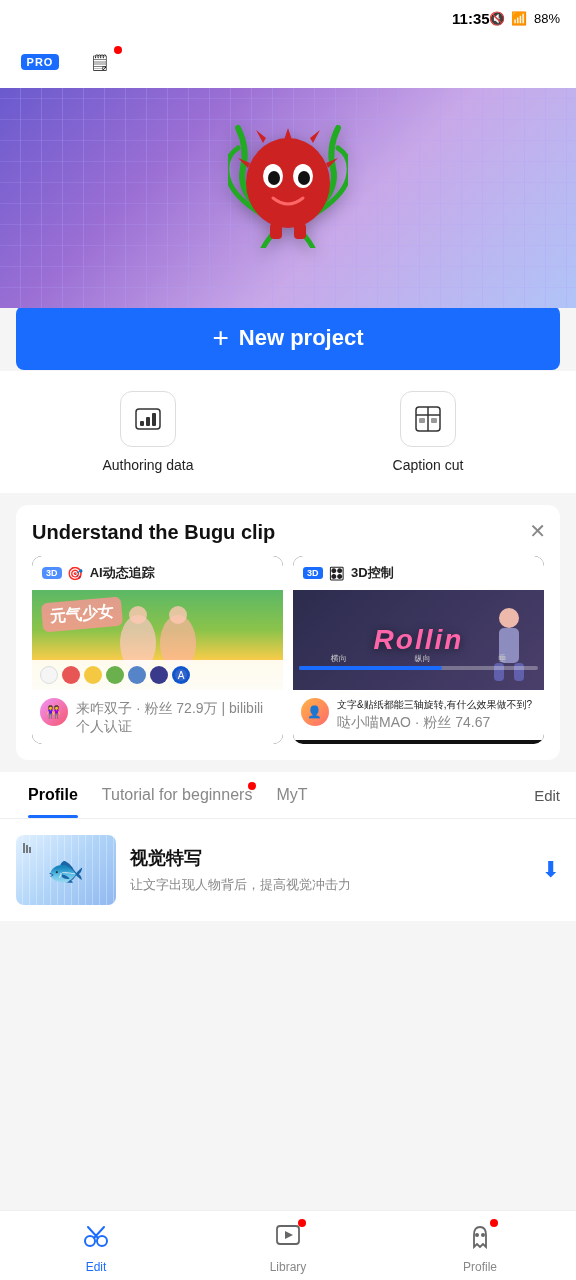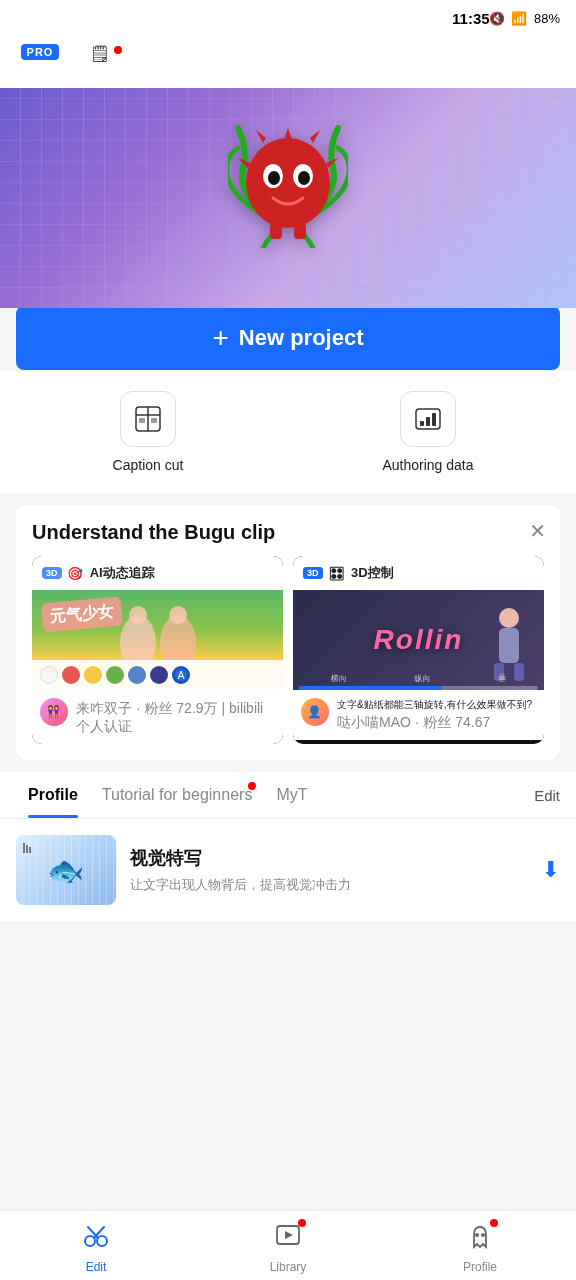--- a/index.html
+++ b/index.html
@@ -59,21 +59,21 @@
       font-size: 11px;
       font-weight: 700;
       padding: 2px 6px;
       border-radius: 4px;
       letter-spacing: 1px;
     }
     .header-icon {
       width: 48px;
       height: 36px;
       display: flex;
-      align-items: flex-start;
+      align-items: center;
       justify-content: center;
       position: relative;
       cursor: pointer;
     }
     .notif-dot {
       position: absolute;
       top: 2px;
       right: 2px;
       width: 8px;
       height: 8px;
@@ -558,40 +558,40 @@
   <span class="plus-icon">+</span>
   <span>New project</span>
 </button>
 
 <div class="quick-actions">
 
 
   <div class="quick-action-item">
     <div class="quick-action-icon">
       <svg width="28" height="28" viewBox="0 0 28 28">
+        <rect x="2" y="4" width="24" height="20" rx="3" stroke="#333" stroke-width="1.5" fill="none"></rect>
+        <rect x="6" y="16" width="4" height="5" fill="#333" rx="1"></rect>
+        <rect x="12" y="12" width="4" height="9" fill="#333" rx="1"></rect>
+        <rect x="18" y="8" width="4" height="13" fill="#333" rx="1"></rect>
+      </svg>
+    </div>
+    <span class="quick-action-label">Authoring data</span>
+  </div>
+
+  <div class="quick-action-item">
+    <div class="quick-action-icon">
+      <svg width="28" height="28" viewBox="0 0 28 28">
         <rect x="2" y="2" width="24" height="24" rx="3" stroke="#333" stroke-width="1.5" fill="none"></rect>
         <line x1="2" y1="10" x2="26" y2="10" stroke="#333" stroke-width="1.5"></line>
         <line x1="14" y1="2" x2="14" y2="26" stroke="#333" stroke-width="1.5"></line>
         <rect x="5" y="13" width="6" height="5" rx="1" fill="#333" opacity="0.5"></rect>
         <rect x="17" y="13" width="6" height="5" rx="1" fill="#333" opacity="0.5"></rect>
       </svg>
     </div>
     <span class="quick-action-label">Caption cut</span>
-  </div>
-
-  <div class="quick-action-item">
-    <div class="quick-action-icon">
-      <svg width="28" height="28" viewBox="0 0 28 28">
-        <rect x="2" y="4" width="24" height="20" rx="3" stroke="#333" stroke-width="1.5" fill="none"></rect>
-        <rect x="6" y="16" width="4" height="5" fill="#333" rx="1"></rect>
-        <rect x="12" y="12" width="4" height="9" fill="#333" rx="1"></rect>
-        <rect x="18" y="8" width="4" height="13" fill="#333" rx="1"></rect>
-      </svg>
-    </div>
-    <span class="quick-action-label">Authoring data</span>
   </div>
 
 </div>
 
 <div class="info-banner">
   <div class="info-banner-title">Understand the Bugu clip</div>
   <button class="close-btn">✕</button>
 
   <div class="info-cards">
 
@@ -651,21 +651,21 @@
 
         <div style="position:absolute;right:10px;bottom:0;">
           <svg width="50" height="80" viewBox="0 0 50 80">
             <circle cx="25" cy="12" r="10" fill="rgba(255,200,180,0.9)"></circle>
             <rect x="15" y="22" width="20" height="35" rx="5" fill="rgba(150,150,200,0.9)"></rect>
             <rect x="10" y="57" width="10" height="18" rx="4" fill="rgba(100,100,180,0.9)"></rect>
             <rect x="30" y="57" width="10" height="18" rx="4" fill="rgba(100,100,180,0.9)"></rect>
           </svg>
         </div>
 
-        <div style="position:absolute;bottom:0;left:0;right:0;padding:0 6px;text-align:center;">
+        <div style="position:absolute;bottom:20px;left:0;right:0;padding:0 6px;text-align:center;">
           <div style="display:flex;gap:4px;font-size:8px;color:#ccc;justify-content:space-around;">
             <span>横向</span>
             <span>纵向</span>
             <span>垂</span>
           </div>
           <div style="height:4px;background:rgba(255,255,255,0.3);border-radius:2px;margin-top:2px;">
             <div style="width:60%;height:100%;background:#1a6cff;border-radius:2px;"></div>
           </div>
         </div>
       </div>

